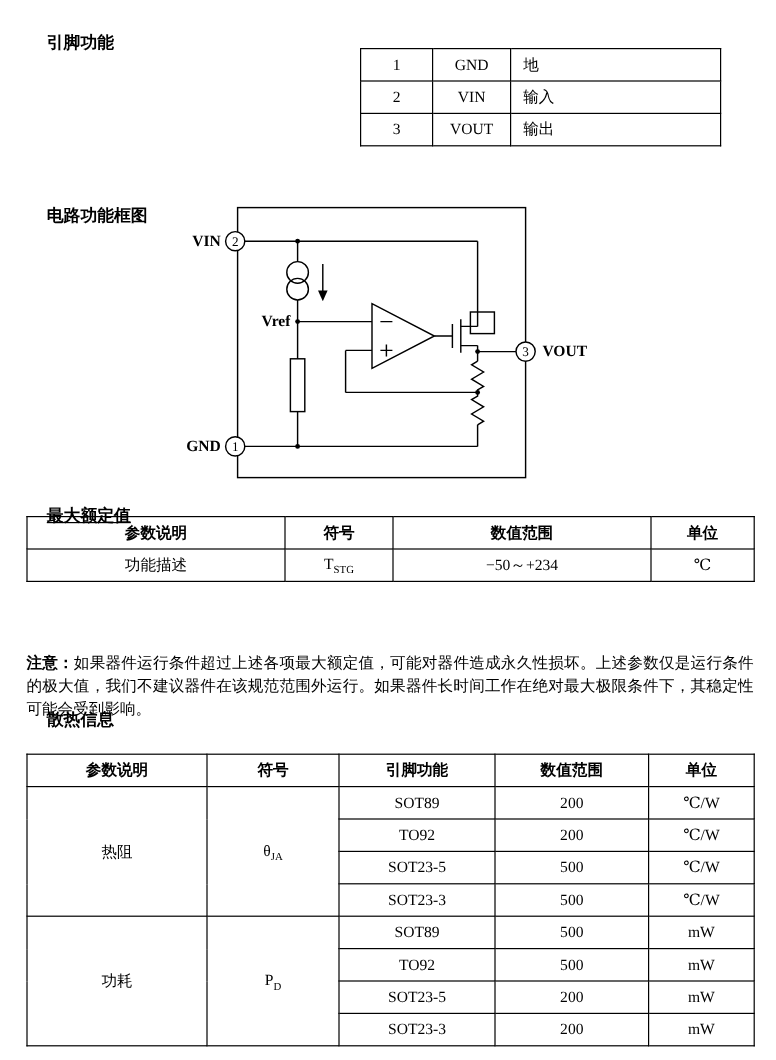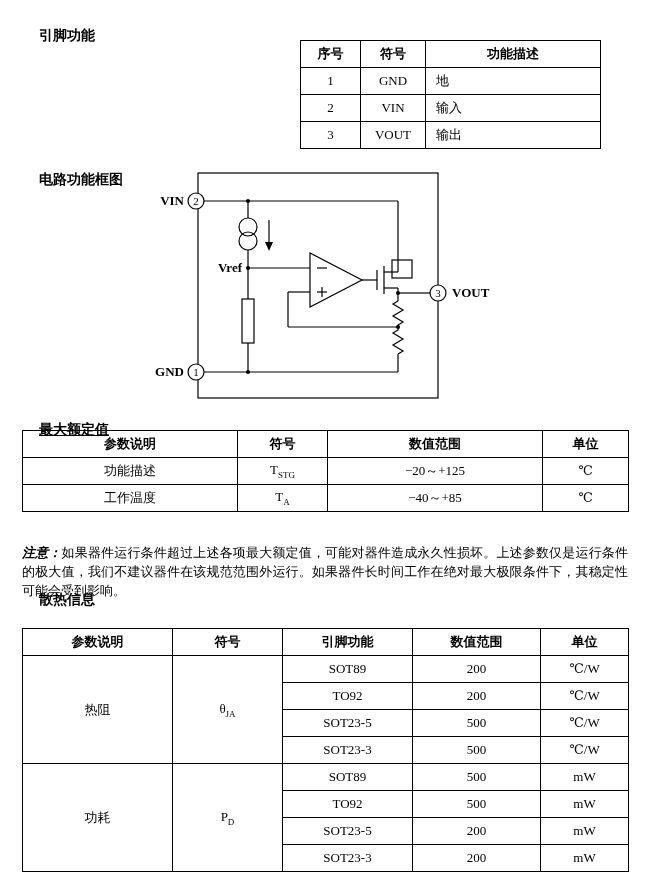--- a/index.html
+++ b/index.html
@@ -30,41 +30,36 @@
   svg text{font-family:"Liberation Serif","DejaVu Serif",serif;}
   .pin-num{font-size:11px;}
   .cktlabel{font-size:13px;font-weight:bold;}
 
   #max-table{position:absolute;left:22px;top:430px;width:606px;}
 
   #note{
     position:absolute;left:22px;top:543px;width:606px;margin:0;
     line-height:19px;text-align:justify;
   }
-  #note .note-label{font-weight:bold;font-style:italic;}
+  #note .note-label{font-weight:bold;}
 
   #thermal-table{position:absolute;left:22px;top:628px;width:606px;}
 </style>
 </head>
 <body>
 
 <h3 class="heading" id="pin-heading">引脚功能</h3>
 
 <table id="pin-table">
   <colgroup>
       <col style="width:60px">
       <col style="width:65px">
       <col style="width:175px">
     </colgroup>
   <tbody>
-      <tr>
-    <th>序号</th>
-    <th>符号</th>
-    <th>功能描述</th>
-  </tr>
   <tr>
     <td>1</td>
     <td>GND</td>
     <td class="desc">地</td>
   </tr>
   <tr>
     <td>2</td>
     <td>VIN</td>
     <td class="desc">输入</td>
   </tr>
@@ -175,27 +170,21 @@
   <tbody>
       <tr>
     <th>参数说明</th>
     <th>符号</th>
     <th>数值范围</th>
     <th>单位</th>
   </tr>
   <tr>
     <td>功能描述</td>
     <td><span>T</span><sub>STG</sub></td>
-    <td>−20～+125</td>
-    <td>℃</td>
-  </tr>
-  <tr>
-    <td>工作温度</td>
-    <td><span>T</span><sub>A</sub></td>
-    <td>−40～+85</td>
+    <td>−50～+234</td>
     <td>℃</td>
   </tr>
 </tbody>
   </table>
 
 <p id="note"><span class="note-label">注意：</span><span>如果器件运行条件超过上述各项最大额定值，可能对器件造成永久性损坏。上述参数仅是运行条件的极大值，我们不建议器件在该规范范围外运行。如果器件长时间工作在绝对最大极限条件下，其稳定性可能会受到影响。</span></p>
 
 <h3 class="heading" id="thermal-heading">散热信息</h3>
 
 <table id="thermal-table">

